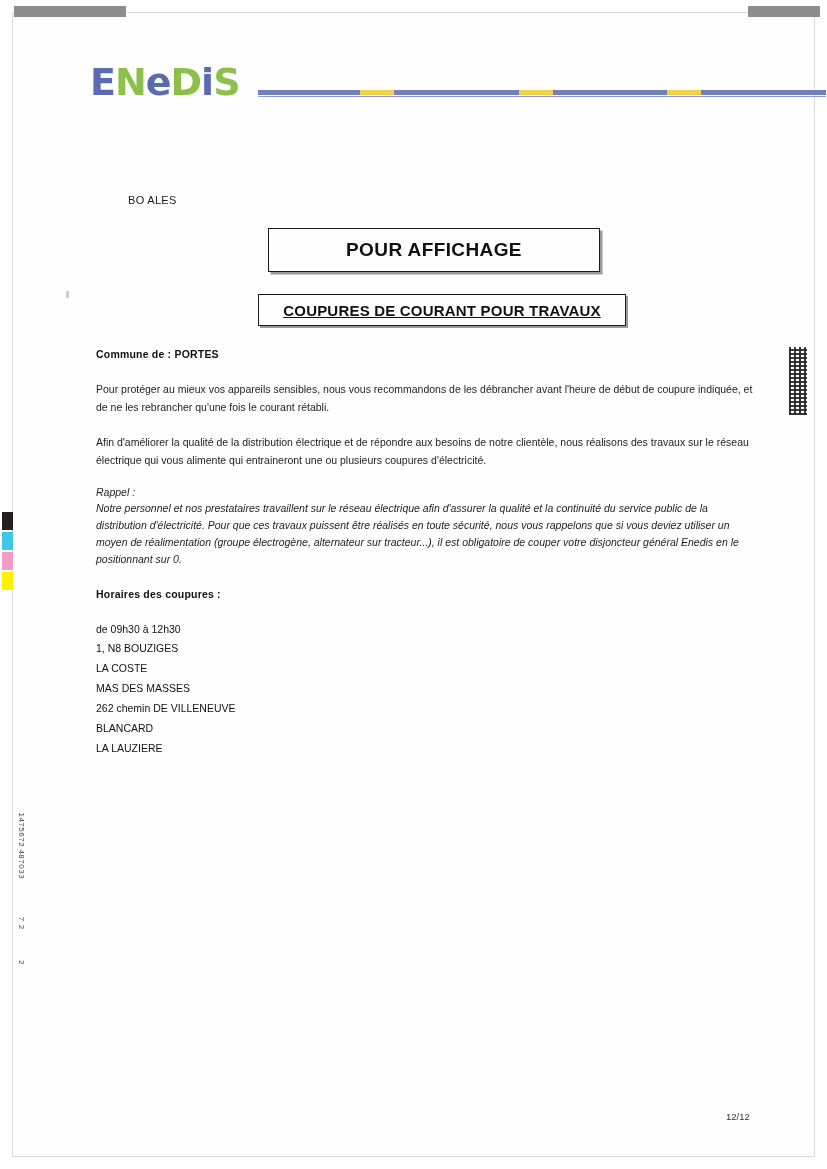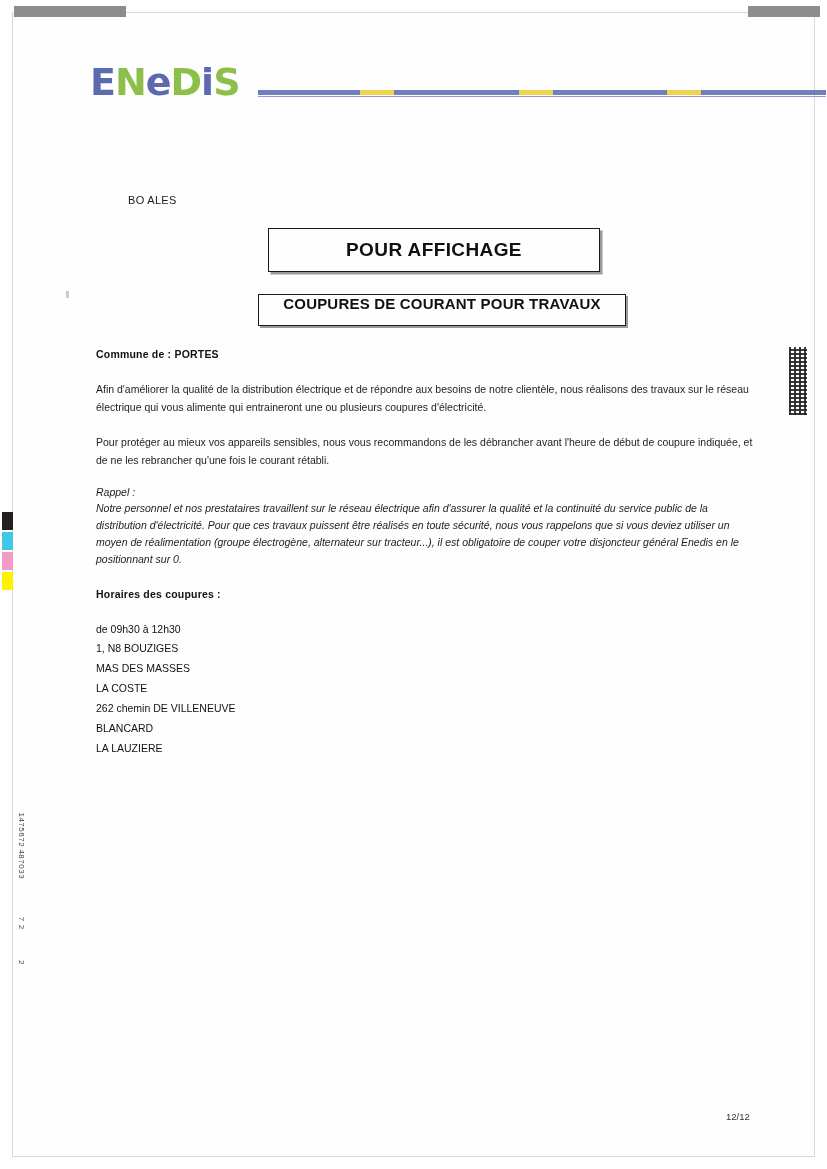--- a/index.html
+++ b/index.html
@@ -173,22 +173,23 @@
 
   .box-sub {
     position: absolute;
     left: 258px;
     top: 294px;
     width: 366px;
     height: 30px;
     border: 1.5px solid #1a1a1a;
     box-shadow: 2px 2px 0 0 #9a9a9a;
     display: flex;
-    align-items: flex-start;
+    align-items: center;
     justify-content: center;
+    text-decoration: underline;
   }
   .box-sub span {
     font-size: 15px;
     font-weight: bold;
     letter-spacing: .2px;
     color: #111;
   }
 
   .content {
     position: absolute;
@@ -302,32 +303,32 @@
   <span>POUR AFFICHAGE</span>
 </div>
 
 <div class="box-sub">
   <span>COUPURES DE COURANT POUR TRAVAUX</span>
 </div>
 
 <div class="content">
   <div class="commune">Commune de : PORTES</div>
 
+  <p class="para">Pour protéger au mieux vos appareils sensibles, nous vous recommandons de les débrancher avant l'heure de début de coupure indiquée, et de ne les rebrancher qu'une fois le courant rétabli.</p>
   <p class="para">Afin d'améliorer la qualité de la distribution électrique et de répondre aux besoins de notre clientèle, nous réalisons des travaux sur le réseau électrique qui vous alimente qui entraineront une ou plusieurs coupures d'électricité.</p>
-  <p class="para">Pour protéger au mieux vos appareils sensibles, nous vous recommandons de les débrancher avant l'heure de début de coupure indiquée, et de ne les rebrancher qu'une fois le courant rétabli.</p>
 
   <div class="rappel-title">Rappel :</div>
   <div class="rappel-body">Notre personnel et nos prestataires travaillent sur le réseau électrique afin d'assurer la qualité et la continuité du service public de la distribution d'électricité. Pour que ces travaux puissent être réalisés en toute sécurité, nous vous rappelons que si vous deviez utiliser un moyen de réalimentation (groupe électrogène, alternateur sur tracteur...), il est obligatoire de couper votre disjoncteur général Enedis en le positionnant sur 0.</div>
 
   <div class="h-sched">Horaires des coupures :</div>
   <div class="sched-line">de 09h30 à 12h30</div>
 
   <ul class="quart-list">
     <li>1, N8 BOUZIGES</li>
+    <li>LA COSTE</li>
     <li>MAS DES MASSES</li>
-    <li>LA COSTE</li>
     <li>262 chemin DE VILLENEUVE</li>
     <li>BLANCARD</li>
     <li>LA LAUZIERE</li>
   </ul>
 </div>
 
 <div class="page-num">12/12</div>
 
 </body></html>

